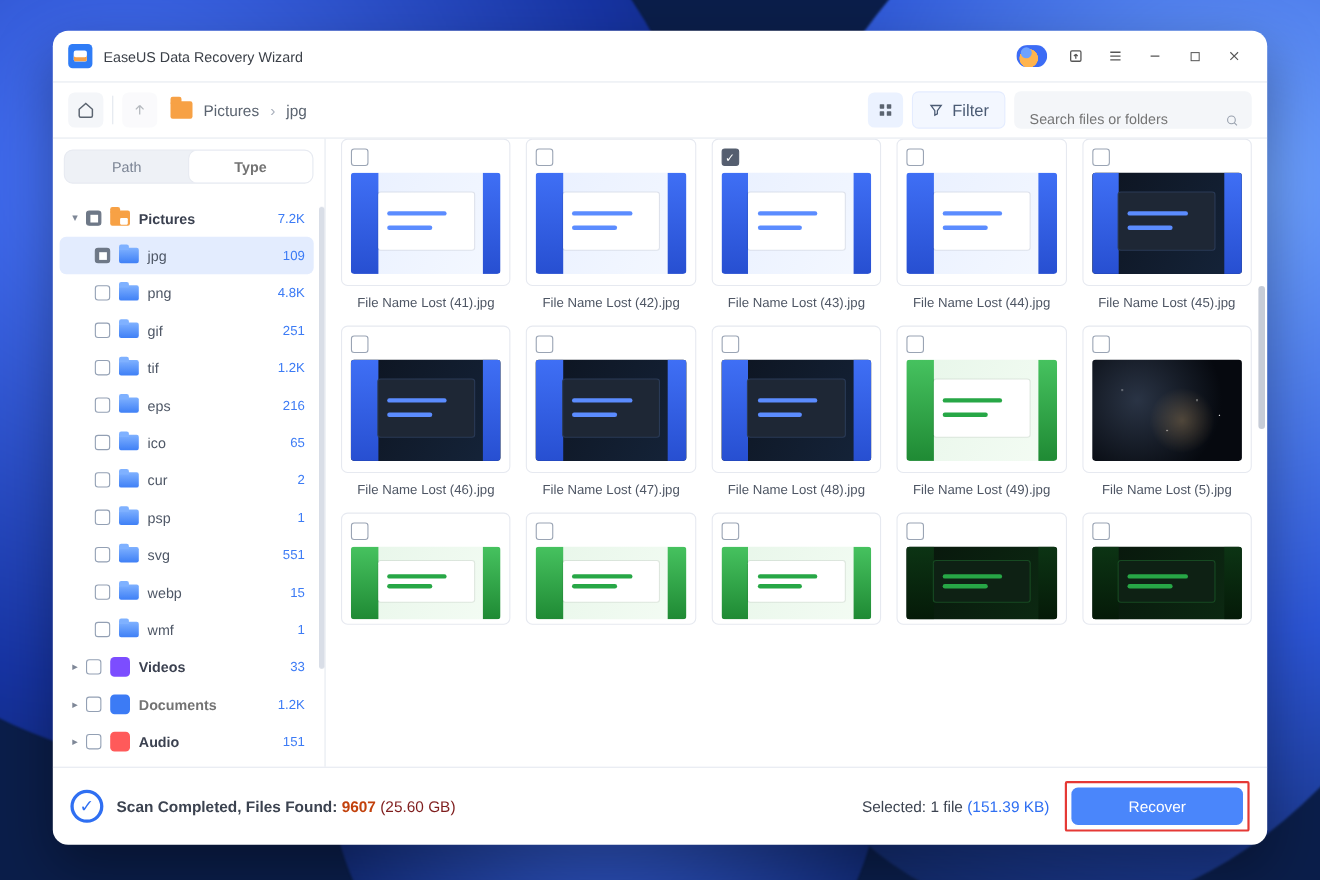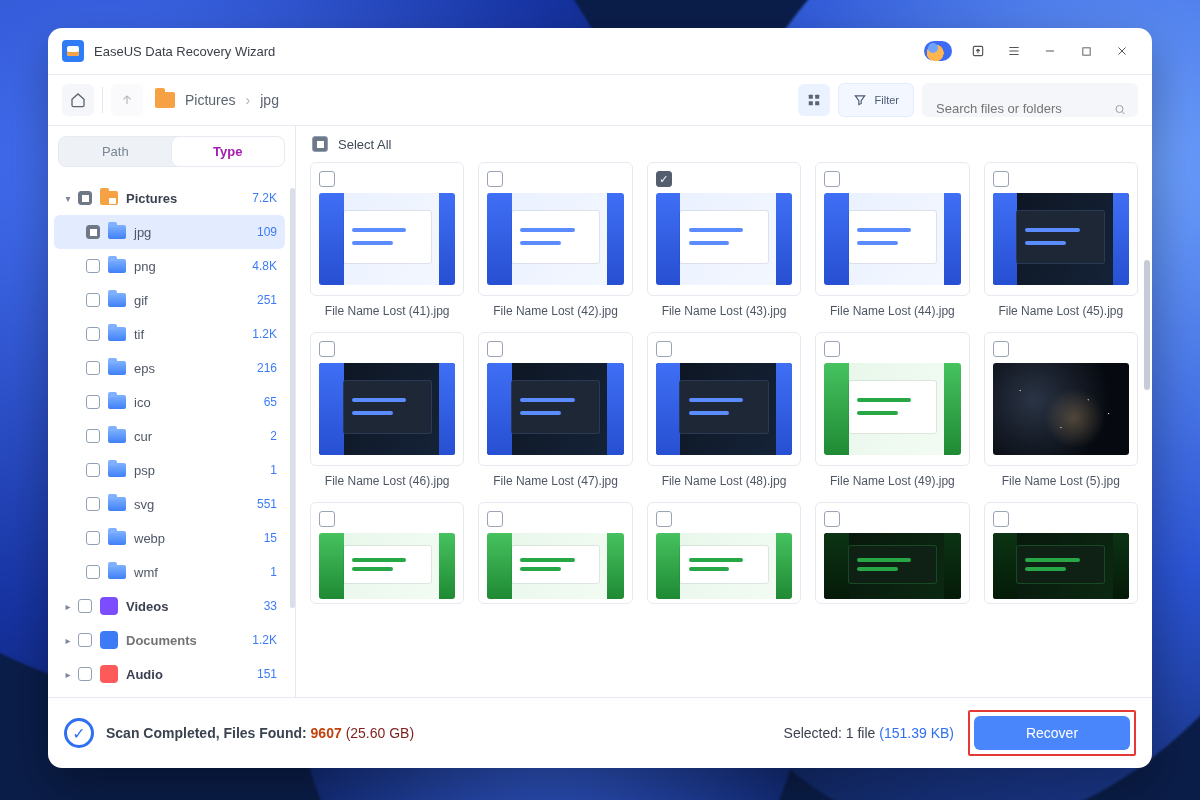--- a/index.html
+++ b/index.html
@@ -40,31 +40,31 @@
   
   .toolbar{display:flex;align-items:center;padding:8px 14px;border-bottom:1px solid var(--grey-border);gap:8px;}
   .tool-btn{width:32px;height:32px;border-radius:6px;background:#f4f6f9;display:flex;align-items:center;justify-content:center;color:#5b6470;}
   .tool-btn.disabled{opacity:.45;}
   .divider-v{width:1px;height:26px;background:#e2e6ee;}
   .breadcrumb{display:flex;align-items:center;gap:10px;font-size:14px;color:#5b6470;margin-left:4px;}
   .crumb-folder-icon{width:20px;height:16px;background:var(--orange);border-radius:2px;position:relative;}
   .crumb-folder-icon:before{content:"";position:absolute;left:0;top:-4px;width:10px;height:6px;background:var(--orange);border-radius:2px 2px 0 0;}
   .crumb-sep{color:#aab1bd;}
   .toolbar .spacer{flex:1;}
-  .filter-btn{display:flex;align-items:center;gap:8px;background:var(--blue-xxlight);border:1px solid #e4ecff;color:#4b5b74;font-size:11px;height:34px;padding:0 14px;border-radius:6px;}
+  .filter-btn{display:flex;align-items:center;gap:8px;background:var(--blue-xxlight);border:1px solid #e4ecff;color:#4b5b74;font-size:15px;height:34px;padding:0 14px;border-radius:6px;}
   .search-box{display:flex;align-items:flex-end;background:#f4f6f9;border-radius:6px;height:34px;padding:0 12px;width:216px;color:#98a0ad;font-size:13px;justify-content:space-between;}
   .search-box input{border:none;background:transparent;outline:none;font-size:13px;flex:1;color:#555;}
 
   
   .main{flex:1;display:flex;min-height:0;}
 
   .sidebar{width:248px;border-right:1px solid var(--grey-border);display:flex;flex-direction:column;position:relative;}
   .sidebar-tabs{display:flex;margin:10px;border:1px solid #e7eaf1;border-radius:8px;overflow:hidden;background:#eef1f6;}
   .sidebar-tab{flex:1;text-align:center;font-size:13px;padding:7px 0;color:#7b8494;}
-  .sidebar-tab.active{background:#fff;color:#a21caf;font-weight:600;border:1px solid #e7eaf1;border-radius:8px;margin:-1px;}
+  .sidebar-tab.active{background:#fff;color:#737373;font-weight:600;border:1px solid #e7eaf1;border-radius:8px;margin:-1px;}
   .tree{flex:1;overflow:auto;padding:4px 10px 10px 6px;}
   .tree-row{display:flex;align-items:center;height:34px;font-size:13px;color:#4e5766;border-radius:6px;padding:0 8px;cursor:pointer;}
   .tree-row .count{margin-left:auto;font-size:12px;color:var(--blue-accent);}
   .tree-row.selected{background:#e3ecfe;}
   .tree-row .cbox{width:14px;height:14px;border:1.5px solid #93a0b4;border-radius:3px;margin-right:8px;flex:none;display:flex;align-items:center;justify-content:center;background:#fff;}
   .tree-row .cbox.indet{background:#6e7887;border-color:#6e7887;}
   .tree-row .cbox.indet:after{content:"";width:7px;height:7px;background:#fff;}
   .folder-icon{width:18px;height:14px;border-radius:2px;margin-right:8px;position:relative;flex:none;}
   .folder-icon.blue{background:linear-gradient(#7fb1ff,#3f80f6);}
   .folder-icon.blue:before{content:"";position:absolute;left:0;top:-3px;width:9px;height:5px;background:#7fb1ff;border-radius:2px 2px 0 0;}
@@ -317,24 +317,20 @@
               <span class="cat-icon aud"></span>
               <span style="font-weight:600;color:#3b4150">Audio</span>
               <span class="count">151</span>
             </div>
           </div>
       </div>
       <div class="scroll-indicator"></div>
     </div>
 
     <div class="content">
-      <div class="select-all">
-        <span class="cbox"></span>
-        <span>Select All</span>
-      </div>
       <div class="grid">
         <div class="grid-inner" id="grid-inner">
             <div class="card">
               <div class="thumb-wrap">
                 <div class="thumb-cbox"></div>
                 <div class="thumb light">
                   <div class="side"></div>
                   <div class="win"></div>
                   <div class="bar b1"></div>
                   <div class="bar b2"></div>

